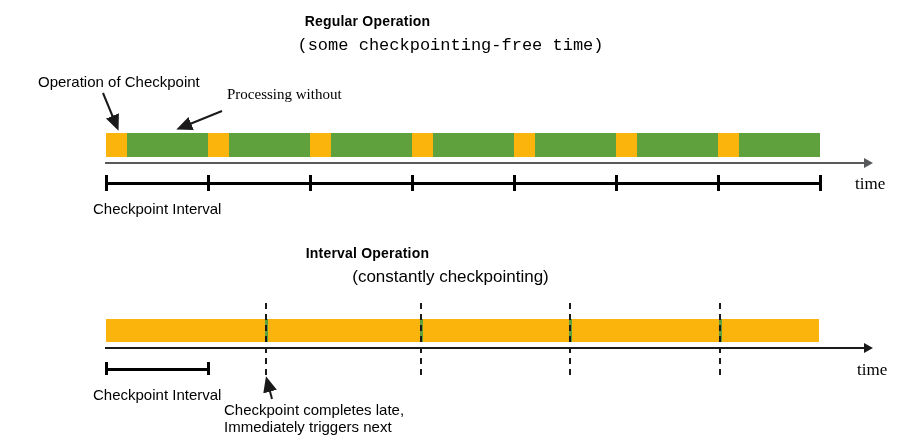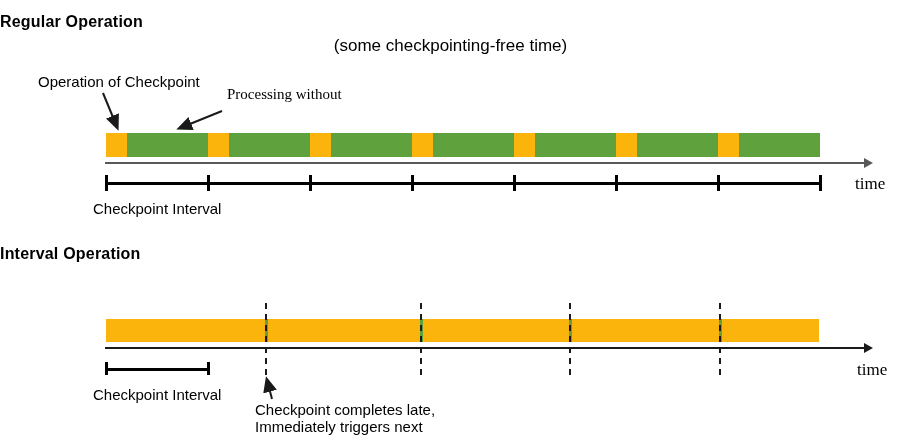--- a/index.html
+++ b/index.html
@@ -4,21 +4,21 @@
 <style>
   :root{
     --orange:#FBB40C; --green:#5FA13C; --axisgray:#58595B; --ink:#1A1A1A;
   }
   html,body{margin:0;padding:0;background:#fff;}
   #stage{
     position:relative; width:901px; height:442px; background:#fff; overflow:hidden;
     font-family:"Liberation Sans", sans-serif; color:#000;
   }
   .abs{position:absolute;}
-  .title{width:735px; font-size:16px; font-weight:bold; letter-spacing:.2px;}
+  .title{width:735px; text-align:center; font-size:14px; font-weight:bold; letter-spacing:.2px;}
   .subtitle{width:901px; text-align:center; font-size:17px;}
   .lbl{font-size:15px; line-height:16.5px; white-space:nowrap;}
   .time-lbl{font-size:17px;font-family:Liberation Serif, serif;}
   .bar{box-sizing:border-box;}
   .bar-regular{background:var(--green);}
   .bar-degraded{background:var(--orange);}
   .seg-checkpoint{position:absolute; top:0; height:100%; background:var(--orange);}
   .seg-sliver{position:absolute; top:0; height:100%; background:var(--green);}
   .axis-line{height:2px;}
   .axis-top{background:var(--axisgray);}
@@ -33,21 +33,21 @@
     background:repeating-linear-gradient(to bottom, var(--ink) 0 6px, transparent 6px 11px);
   }
   svg{display:block;}
 </style>
 </head>
 <body>
 
 <div id="stage">
 
   <div class="abs title" style="top:13px;">Regular Operation</div>
-  <div class="abs subtitle" style="top:36px;">(some checkpointing-free time)</div>
+  <div class="abs subtitle" style="top:36px;font-family:Liberation Mono, monospace;">(some checkpointing-free time)</div>
 
   <div class="abs lbl" style="left:38px; top:74px;">Operation of Checkpoint</div>
 
   <div class="abs" style="left:227px; top:86px;font-family:Liberation Serif, serif;">
     <div class="lbl">Processing without</div>
   </div>
 
   <svg class="abs" style="left:94px; top:90px;" width="34" height="46">
     <defs>
         <marker id="ah1" markerWidth="9" markerHeight="8" refX="6" refY="3.5" orient="auto">
@@ -88,20 +88,21 @@
       <div class="ruler-tick" style="left: 411px; top: 175px; height: 16px;"></div>
       <div class="ruler-tick" style="left: 513px; top: 175px; height: 16px;"></div>
       <div class="ruler-tick" style="left: 615px; top: 175px; height: 16px;"></div>
       <div class="ruler-tick" style="left: 717px; top: 175px; height: 16px;"></div>
       <div class="ruler-tick" style="left: 819px; top: 175px; height: 16px;"></div>
     </div>
 
   <div class="abs lbl" style="left:93px; top:201px;">Checkpoint Interval</div>
 
   <div class="abs title" style="top:245px;">Interval Operation</div>
+  <div class="abs subtitle" style="top:267px;">(constantly checkpointing)</div>
 
   <div id="degraded-bar" class="abs bar bar-degraded" style="left: 106px; top: 319px; width: 713px; height: 23px;">
       <div class="seg-sliver" style="left: 159px; width: 3px;"></div>
       <div class="seg-sliver" style="left: 314px; width: 3px;"></div>
       <div class="seg-sliver" style="left: 463px; width: 3px;"></div>
       <div class="seg-sliver" style="left: 613px; width: 3px;"></div>
     </div>
 
   <div id="degraded-dashes">
       <div class="dashed-line" style="left: 265px; top: 303px; height: 74px;"></div>
@@ -124,18 +125,18 @@
 
   <svg class="abs" style="left:258px; top:372px;" width="24" height="32">
     <defs>
         <marker id="ah3" markerWidth="9" markerHeight="8" refX="6" refY="3.5" orient="auto">
       <path d="M0,0 L8,3.5 L0,7 z" fill="#1A1A1A"></path>
         </marker>
       </defs>
     <line x1="14" y1="27" x2="9" y2="8" stroke="#1A1A1A" stroke-width="2" marker-end="url(#ah3)"></line>
   </svg>
 
-  <div class="abs" style="left:255px; top:402px;">
+  <div class="abs" style="left:224px; top:402px;">
     <div class="lbl">Checkpoint completes late,</div>
     <div class="lbl">Immediately triggers next</div>
   </div>
 
 </div>
 
 </body></html>

